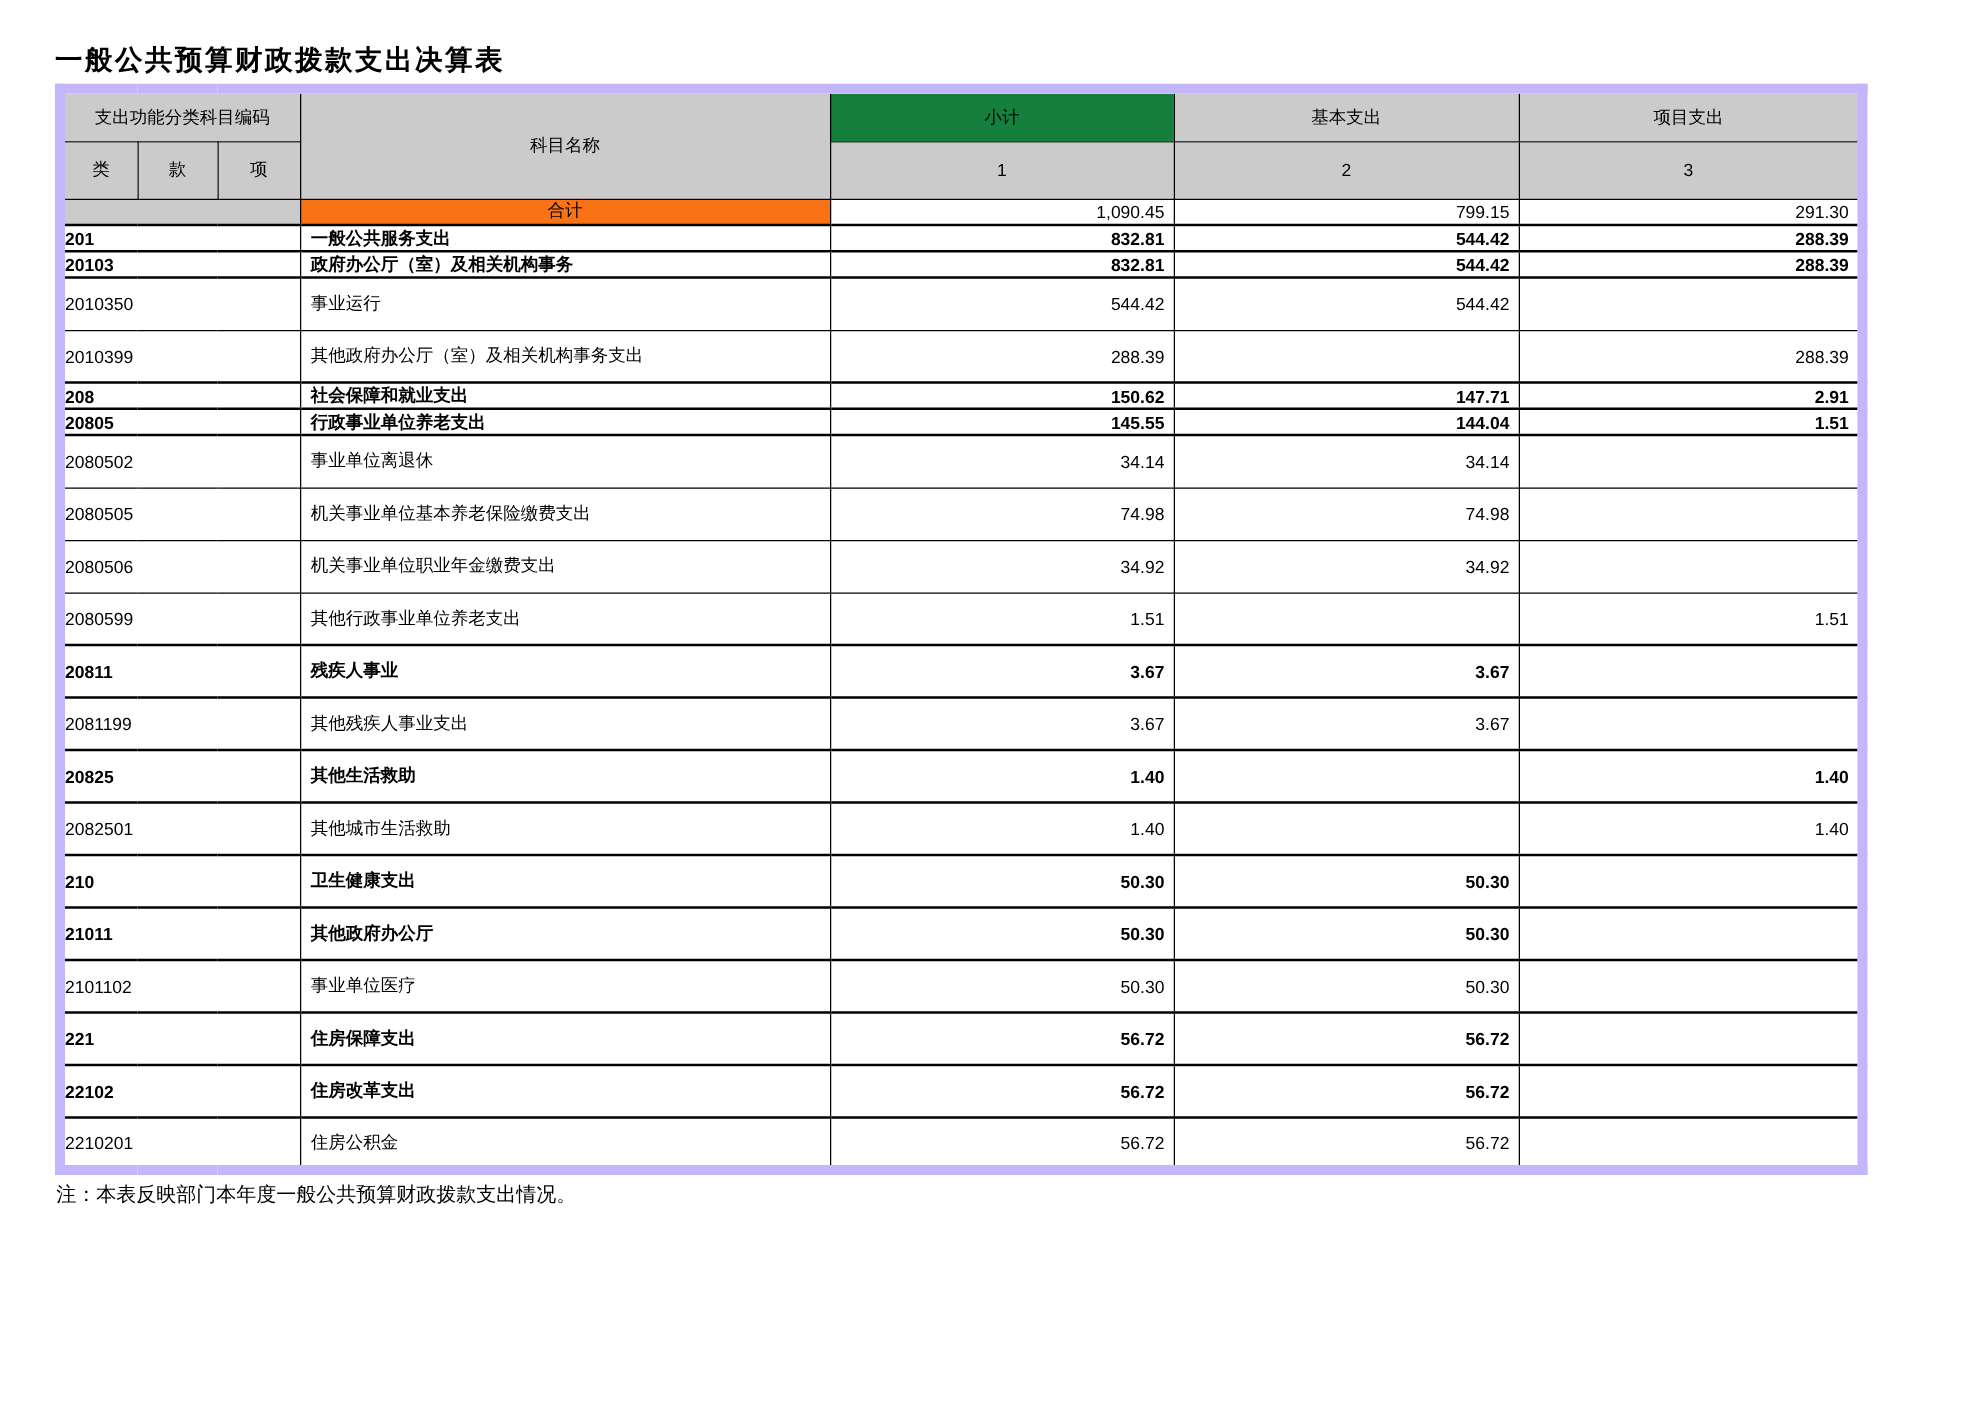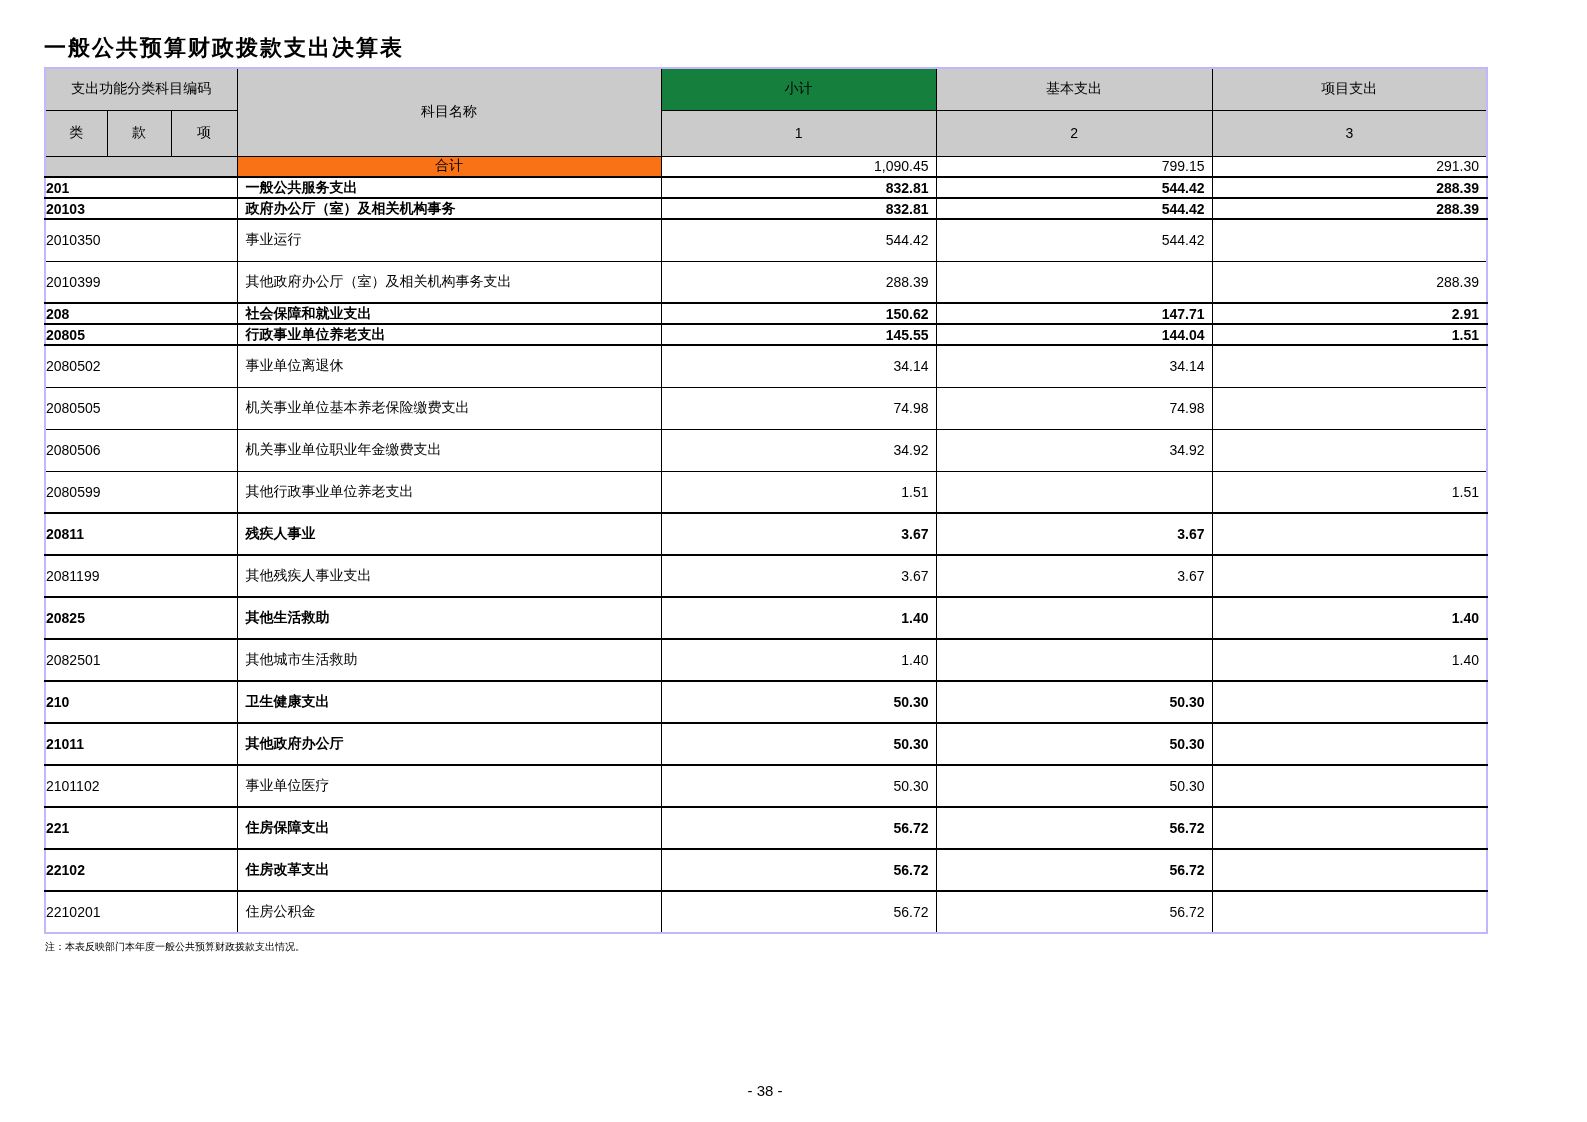--- a/index.html
+++ b/index.html
@@ -42,21 +42,21 @@
   }
   .meta-left  { position: absolute; left: 8px; bottom: 0; }
   .meta-center{ position: absolute; left: 0; right: 0; bottom: 3px; text-align: center; }
   .meta-right { position: absolute; right: 2px; bottom: 0; }
 
   table.budget {
     margin-top: 4px;
     width: 1442px;
     border-collapse: collapse;
     table-layout: fixed;
-    border: 2px solid #c4b5fd;
+    border: 8px solid #c4b5fd;
   }
   table.budget th, table.budget td {
     border: 1px solid #000;
     font-size: 14px;
     font-weight: normal;
     overflow: hidden;
     white-space: nowrap;
   }
   
   thead th {
@@ -74,21 +74,21 @@
   
   tr.data-row td { height: 42px; }
   tr.data-row.compact td { height: 21px; }
   tr.data-row.bold td { font-weight: bold; border-top-width: 2px; border-bottom-width: 2px; }
   td.code  { text-align: left;  padding-left: 0;  font-size: 13.5px; }
   td.name  { text-align: left;  padding-left: 8px;  font-size: 13.5px; }
   td.num   { text-align: right; padding-right: 7px; font-size: 13.5px; }
 
   .table-note {
     margin-top: 6px;
-    font-size: 10px;
+    font-size: 16px;
     padding-left: 1px;
   }
   .page-number {
     position: absolute;
     left: 44px;
     width: 1442px;
     top: 1082px;
     text-align: center;
     font-size: 15px;
   }
@@ -277,14 +277,13 @@
     <td class="num">56.72</td>
     <td class="num">56.72</td>
     <td class="num"></td>
   </tr>
         </tbody>
     </table>
 
     <div class="table-note">注：本表反映部门本年度一般公共预算财政拨款支出情况。</div>
   </div>
 
-  <div class="page-number">- 38 -</div>
 </div>
 
 </body></html>

